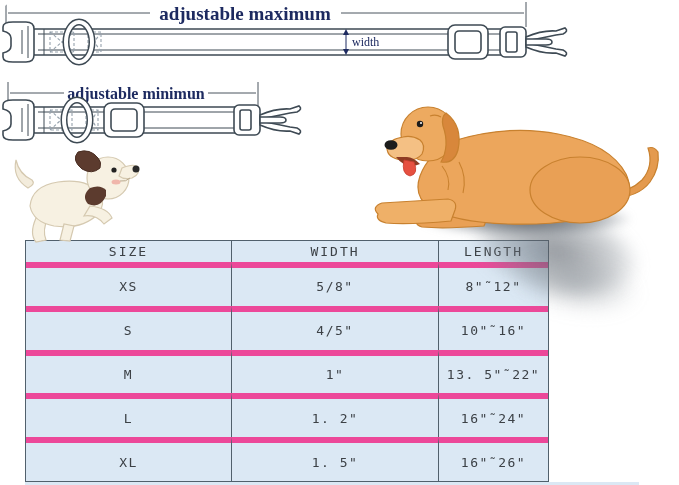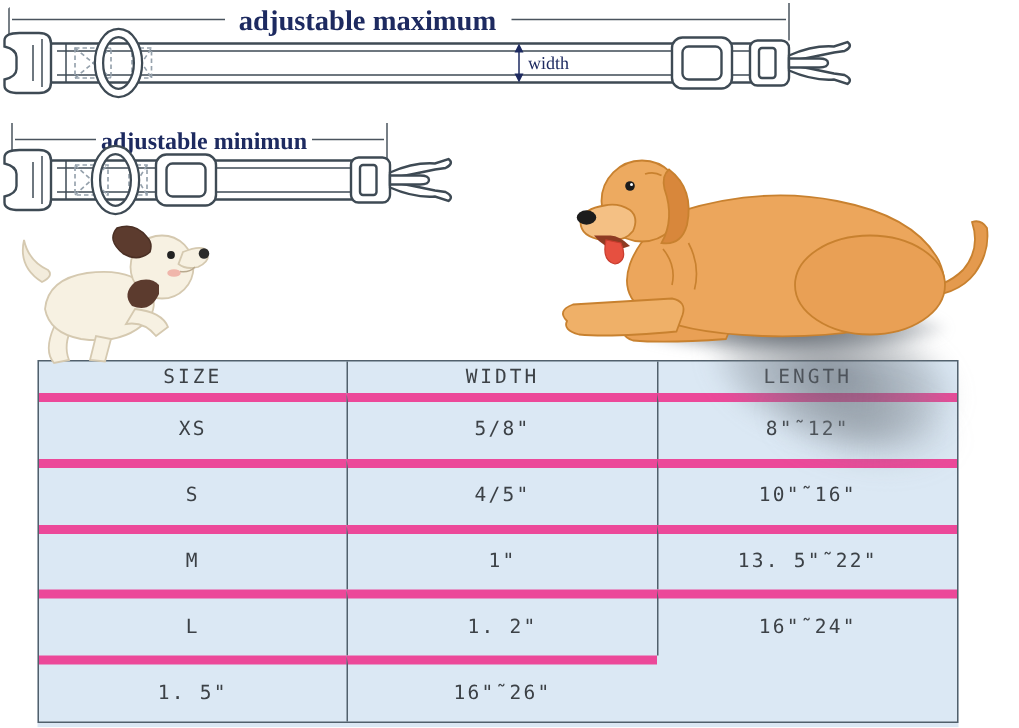--- a/index.html
+++ b/index.html
@@ -16,21 +16,21 @@
   #retriever{left:358px;top:96px;}
   .shadow{position:absolute;pointer-events:none;z-index:5;}
   #shadow-core{left:392px;top:198px;width:268px;height:42px;filter:blur(4px);
     background:radial-gradient(ellipse 50% 50% at 50% 50%, rgba(55,61,70,.85), rgba(110,118,127,.4) 62%, rgba(140,148,156,0) 80%);}
   #shadow-spread{left:455px;top:205px;width:215px;height:125px;filter:blur(7px);transform:rotate(14deg);
     background:radial-gradient(ellipse 52% 48% at 45% 38%, rgba(84,91,100,.62), rgba(120,128,136,.34) 55%, rgba(150,158,166,0) 78%);}
   #shadow-tail{left:487px;top:252px;width:175px;height:80px;filter:blur(8px);transform:rotate(10deg);
     background:radial-gradient(ellipse 50% 50% at 50% 40%, rgba(120,128,136,.4), rgba(150,158,166,0) 75%);}
 
   
-  .size-table{position:absolute;left:25px;top:240px;width:614px;height:242px;z-index:1;
+  .size-table{position:absolute;left:25px;top:240px;width:524px;height:242px;z-index:1;
     display:grid;grid-template-columns:205px 207px 1fr;grid-template-rows:21px repeat(5,1fr);
     background:#dbe8f4;border:1px solid #51606c;box-sizing:border-box;}
   .tc{display:flex;align-items:center;justify-content:center;
       border-left:1px solid #51606c;border-top:6px solid #ec4899;
       font-family:"DejaVu Sans Mono","Liberation Mono",monospace;
       font-size:13px;color:#3c4146;letter-spacing:1.5px;white-space:pre;}
   .tc:nth-child(-n+3){border-top:none;}
   .tc:nth-child(3n+1){border-left:none;}
   .tc.hdr{font-size:13px;letter-spacing:2px;}
   .table-bottom-sliver{position:absolute;left:25px;top:482px;width:614px;height:3px;background:#dbe8f4;z-index:1;}
@@ -157,20 +157,21 @@
     <div class="tc">10"˜16"</div>
 
     <div class="tc">M</div>
     <div class="tc">1"</div>
     <div class="tc">13. 5"˜22"</div>
 
     <div class="tc">L</div>
     <div class="tc">1. 2"</div>
     <div class="tc">16"˜24"</div>
 
+    <div class="tc">XL</div>
     <div class="tc">1. 5"</div>
     <div class="tc">16"˜26"</div>
   </div>
   <div class="table-bottom-sliver"></div>
 
   <div id="shadow-core" class="shadow"></div>
   <div id="shadow-spread" class="shadow"></div>
   <div id="shadow-tail" class="shadow"></div>
 
   <svg id="puppy" class="dog-svg" width="138" height="100" viewBox="0 0 138 100">

